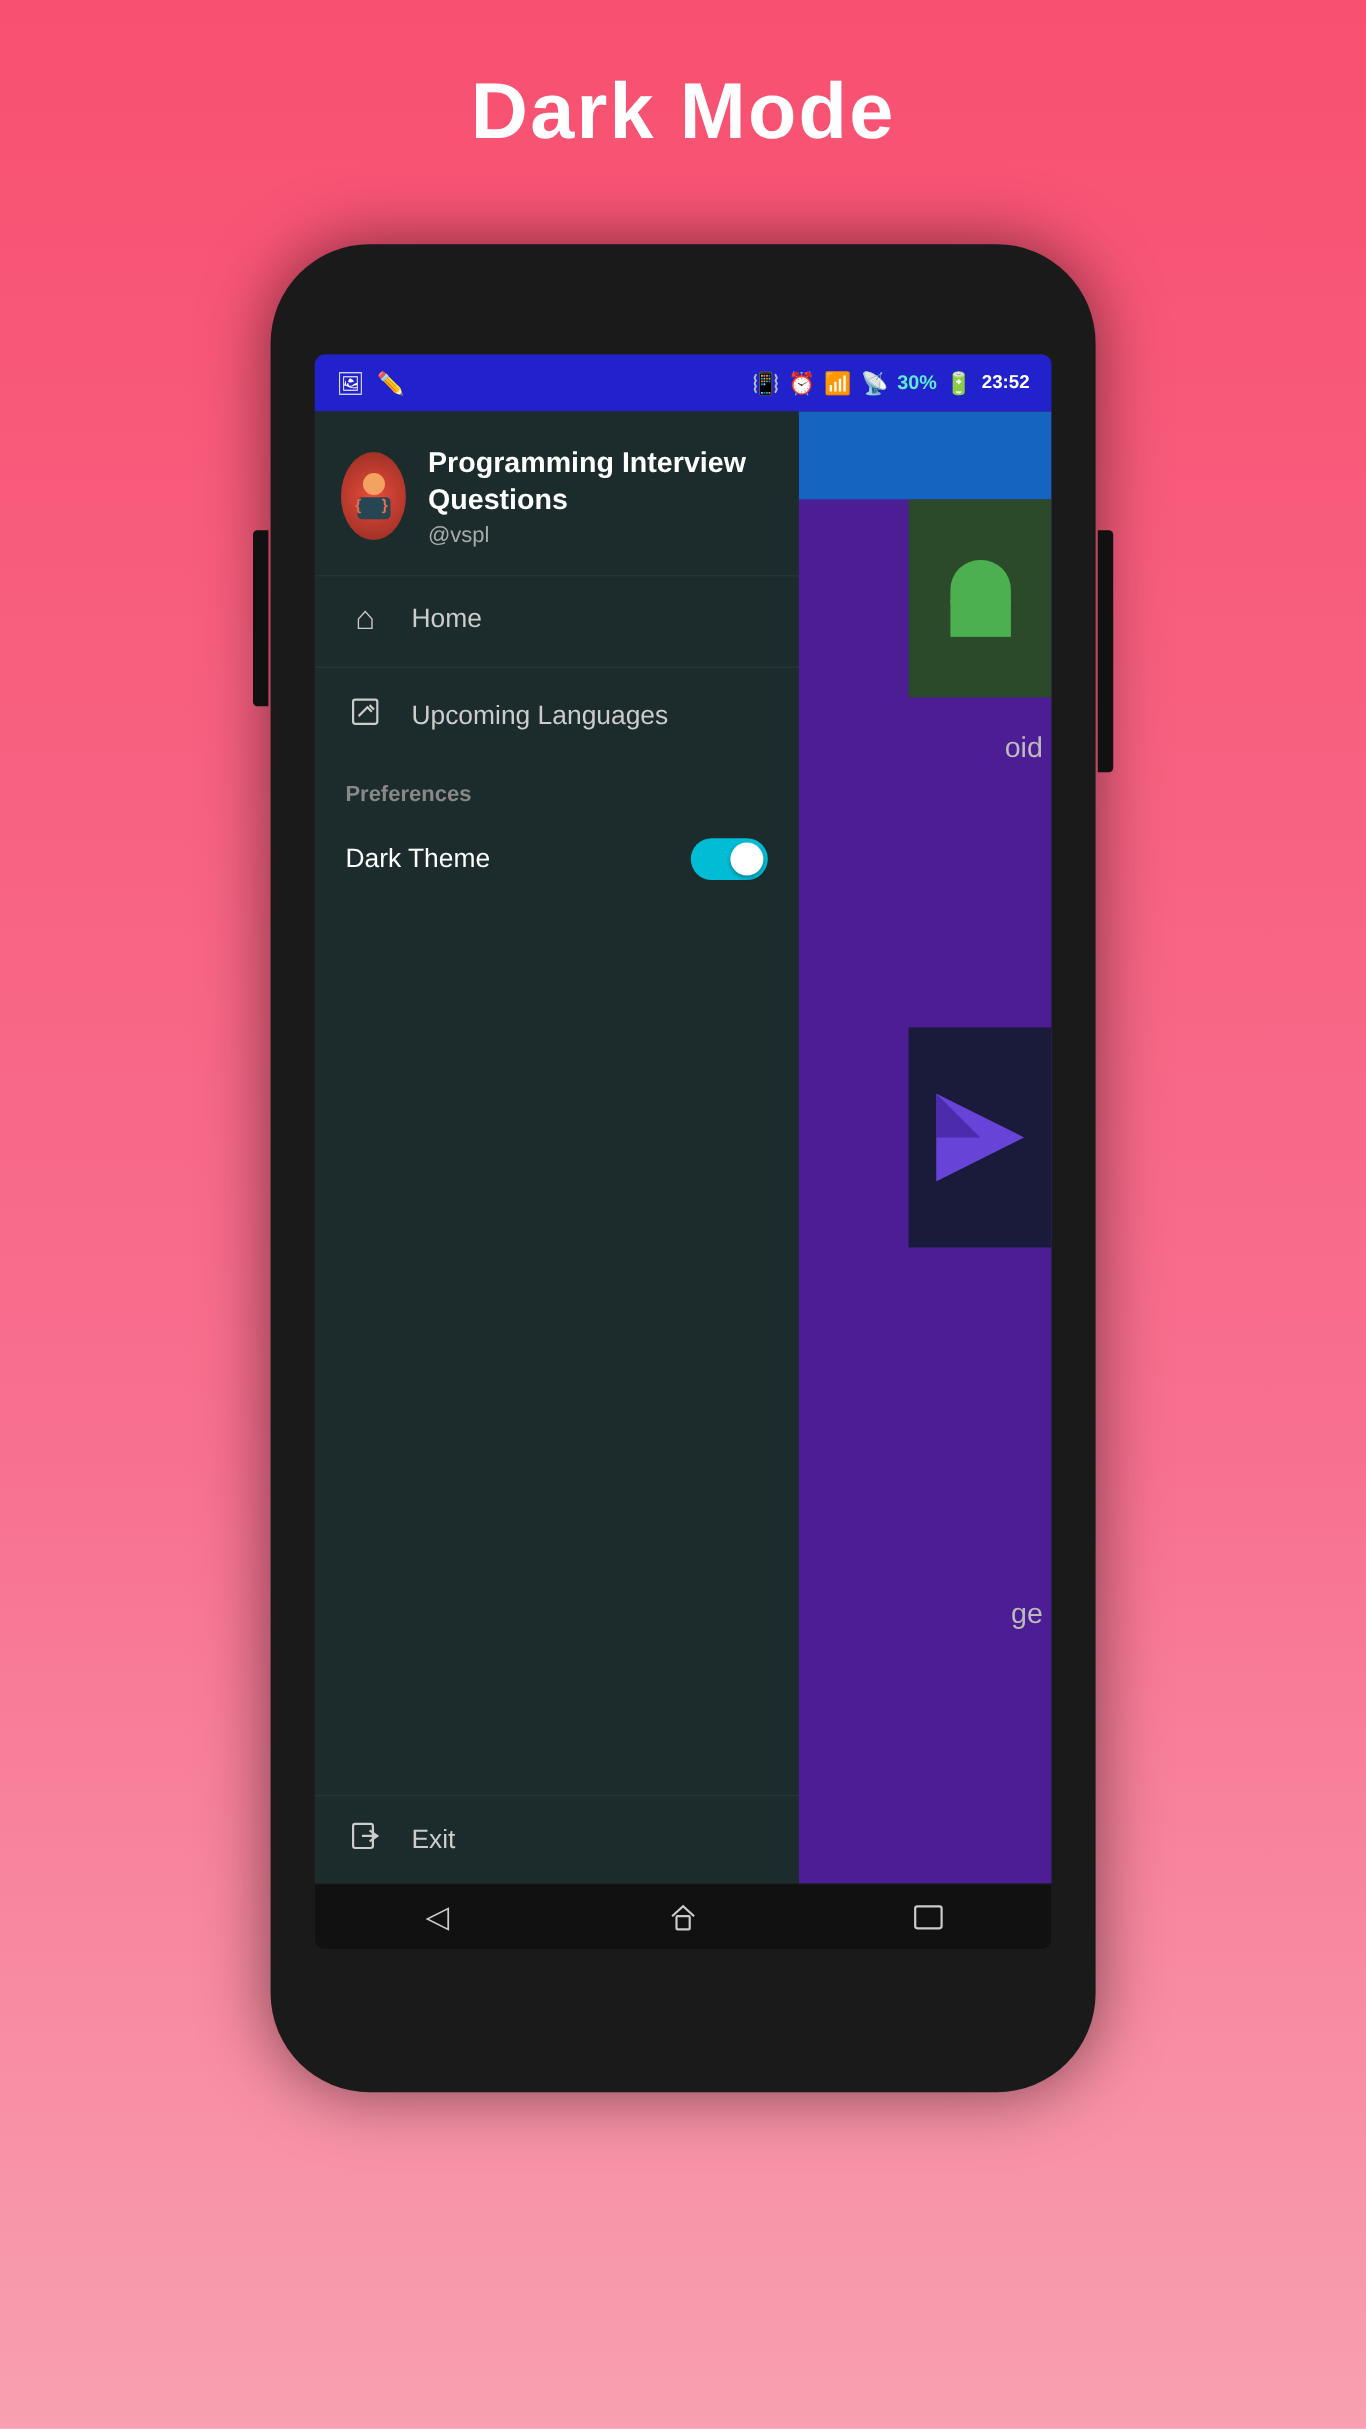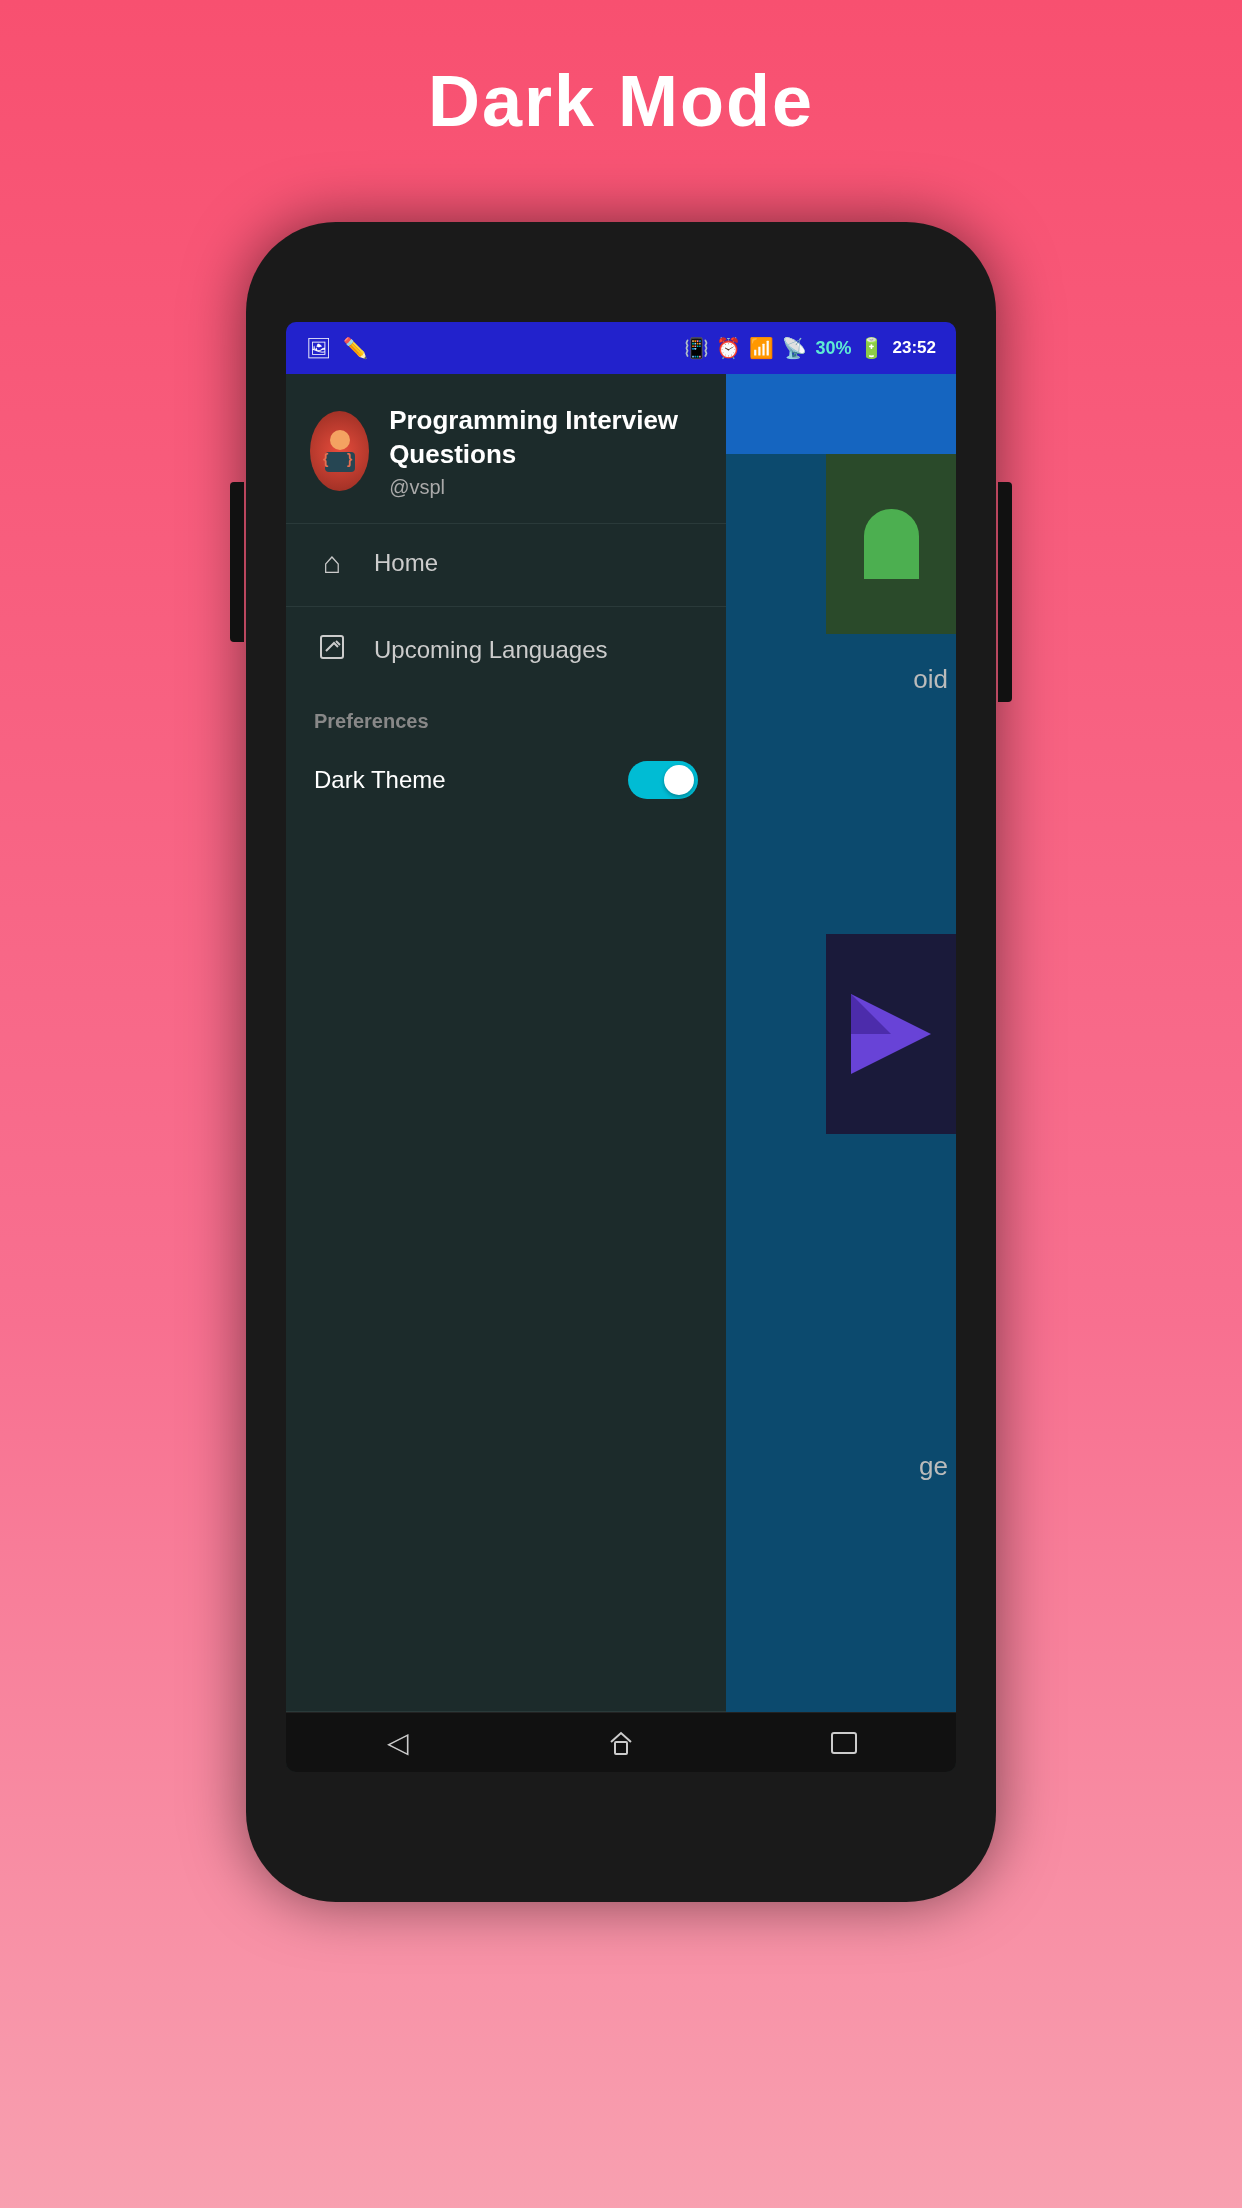--- a/index.html
+++ b/index.html
@@ -129,21 +129,21 @@
       background: #1c2b2b;
       height: 100%;
       display: flex;
       flex-direction: column;
       z-index: 10;
     }
 
     
     .main-panel {
       flex: 1;
-      background: #0c4a6e;
+      background: #4c1d95;
       position: relative;
       overflow: hidden;
     }
 
     
     .app-bar-right {
       height: 80px;
       background: #1565c0;
     }
 
@@ -385,20 +385,30 @@
           <span class="pref-label">Dark Theme</span>
           <div class="toggle-switch">
             <div class="toggle-knob"></div>
           </div>
         </div>
 
         <div class="drawer-spacer"></div>
 
         <div class="drawer-bottom-divider"></div>
 
+        <div class="exit-item">
+          <span class="exit-icon">
+            <svg width="28" height="28" viewBox="0 0 28 28" fill="none">
+              <rect x="3" y="3" width="18" height="22" rx="2" stroke="#ccc" stroke-width="2" fill="none"></rect>
+              <path d="M18 9 L25 14 L18 19" stroke="#ccc" stroke-width="2" fill="none"></path>
+              <line x1="11" y1="14" x2="25" y2="14" stroke="#ccc" stroke-width="2"></line>
+            </svg>
+          </span>
+          <span class="exit-label">Exit</span>
+        </div>
 
       </div>
 
       <div class="main-panel">
         <div class="app-bar-right"></div>
 
         <div style="position:absolute; top:80px; right:0; width:130px; height:180px; background:#2a4a2a; display:flex; align-items:center; justify-content:center;">
           <div style="width:55px; height:70px; position:relative;">
             <div style="width:55px; height:40px; background:#4caf50; border-radius:27px 27px 0 0; position:absolute; top:0;"></div>
             <div style="width:55px; height:34px; background:#4caf50; position:absolute; bottom:0;"></div>

